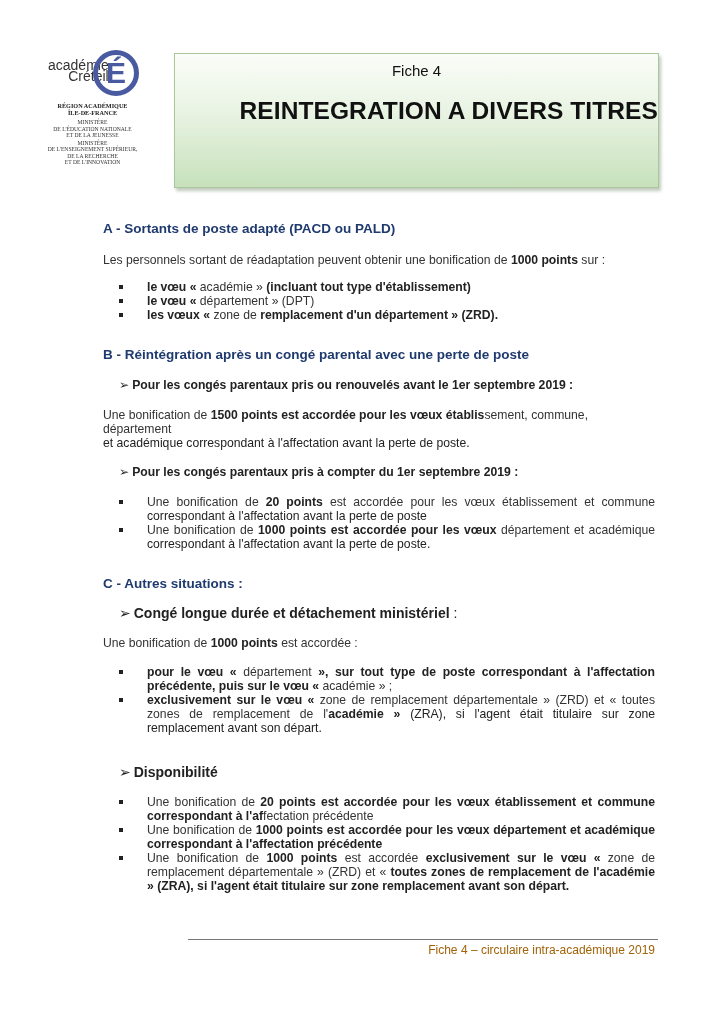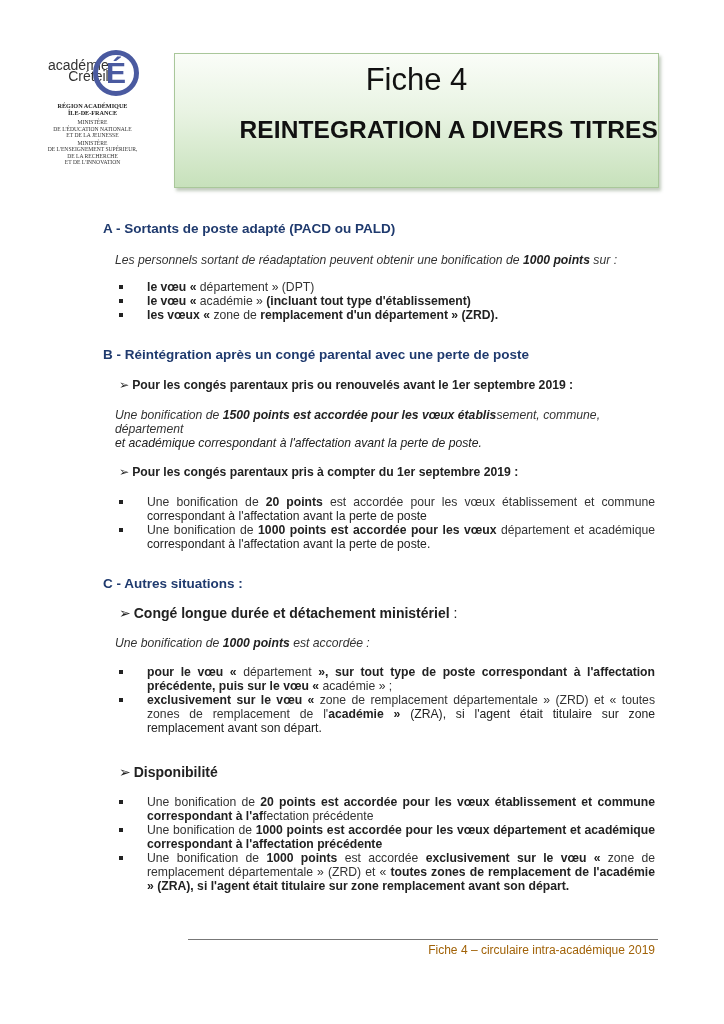--- a/index.html
+++ b/index.html
@@ -11,26 +11,26 @@
                 font-size: 14px; line-height: 11px; color: #333; }
   .logo-e { position: absolute; left: 63px; top: 2px; width: 36px; height: 36px; border: 5px solid #4a5aa0;
             border-radius: 50%; color: #4a5aa0; font-weight: bold; font-size: 30px; line-height: 36px; text-align: center; }
   .logo-region { font-family: "Liberation Serif", serif; font-size: 6.2px; font-weight: bold; line-height: 7px; color: #222; margin-top: 4px; }
   .logo-min { font-family: "Liberation Serif", serif; font-size: 5.6px; line-height: 6.5px; color: #333; margin-top: 3px; }
 
   .title-box { position: absolute; left: 174px; top: 53px; width: 483px; height: 133px;
                border: 1px solid #a9c79a;
                background: linear-gradient(to bottom, #fafdf8 0%, #e8f3e2 45%, #c7e1bb 100%);
                box-shadow: 2px 3px 3px rgba(120,140,110,0.45); text-align: center; }
-  .fiche { font-size: 31px; margin-top: 8px; color: #111; }
+  .fiche { font-size: 15px; margin-top: 8px; color: #111; }
   .big-title { font-size: 24.5px; font-weight: bold; margin-top: 18px; color: #111; letter-spacing: 0.1px; text-align: right; }
 
   .content { position: absolute; left: 103px; top: 222px; width: 552px; font-size: 12.2px; line-height: 14px; color: #333; }
   .h-sec { color: #1f3a6e; font-weight: bold; font-size: 13.5px; margin: 0; }
-  .p { margin: 12px; font-style: italic; }
+  .p { margin: 0; }
   .sub { font-weight: bold; color: #222; margin: 16px; }
   .sub-lg { font-size: 14px; }
   .b { font-weight: bold; color: #222; }
   ul.sq { list-style: none; padding: 0; margin: 0; }
   ul.sq li { position: relative; padding-left: 44px; text-align: justify; }
   ul.sq li::before { content: ""; position: absolute; left: 16px; top: 5px; width: 4px; height: 4px; background: #222; }
   .arrow { font-weight: normal; margin-right: 3px; }
 
   .footer-line { position: absolute; left: 188px; top: 939px; width: 470px; border-top: 1px solid #777; }
   .footer-text { position: absolute; right: 69px; top: 943px; font-size: 12px; color: #a16207; }
@@ -66,22 +66,22 @@
 <div class="title-box">
   <div class="fiche">Fiche 4</div>
   <div class="big-title">REINTEGRATION A DIVERS TITRES</div>
 </div>
 
 <div class="content">
 
   <h2 class="h-sec">A - Sortants de poste adapté (PACD ou PALD)</h2>
   <p class="p" style="margin-top:17px"><span>Les personnels sortant de réadaptation peuvent obtenir une bonification de </span><span class="b">1000 points</span><span> sur :</span></p>
   <ul class="sq" style="margin-top:13px">
+    <li><span class="b">le vœu « </span><span>académie » </span><span class="b">(incluant tout type d'établissement)</span></li>
     <li><span class="b">le vœu « </span><span>département » (DPT)</span></li>
-    <li><span class="b">le vœu « </span><span>académie » </span><span class="b">(incluant tout type d'établissement)</span></li>
     <li><span class="b">les vœux « </span><span>zone de </span><span class="b">remplacement d'un département » (ZRD).</span></li>
   </ul>
 
   <h2 class="h-sec" style="margin-top:26px">B - Réintégration après un congé parental avec une perte de poste</h2>
   <p class="sub" style="margin-top:16px"><span class="arrow">➢</span><span>Pour les congés parentaux pris ou renouvelés avant le 1er septembre 2019 :</span></p>
   <p class="p" style="margin-top:15px"><span>Une bonification de </span><span class="b">1500 points est accordée pour les vœux établis</span><span>sement, commune, département</span><br><span class="b" style="font-weight:normal;color:#222">et académique correspondant à l'affectation avant la perte  de poste.</span></p>
   <p class="sub" style="margin-top:15px"><span class="arrow">➢</span><span>Pour les congés parentaux pris à compter du 1er septembre 2019 :</span></p>
   <ul class="sq" style="margin-top:15px">
     <li><span>Une bonification de </span><span class="b">20 points</span><span> est accordée pour les vœux établissement et </span><span> commune</span> <span style="color:#222">correspondant à l'affectation avant la perte  de poste</span></li>
     <li><span>Une bonification de </span><span class="b">1000 points est accordée pour les vœux</span><span> département et académique</span> <span style="color:#222">correspondant à l'affectation avant la perte  de poste.</span></li>

